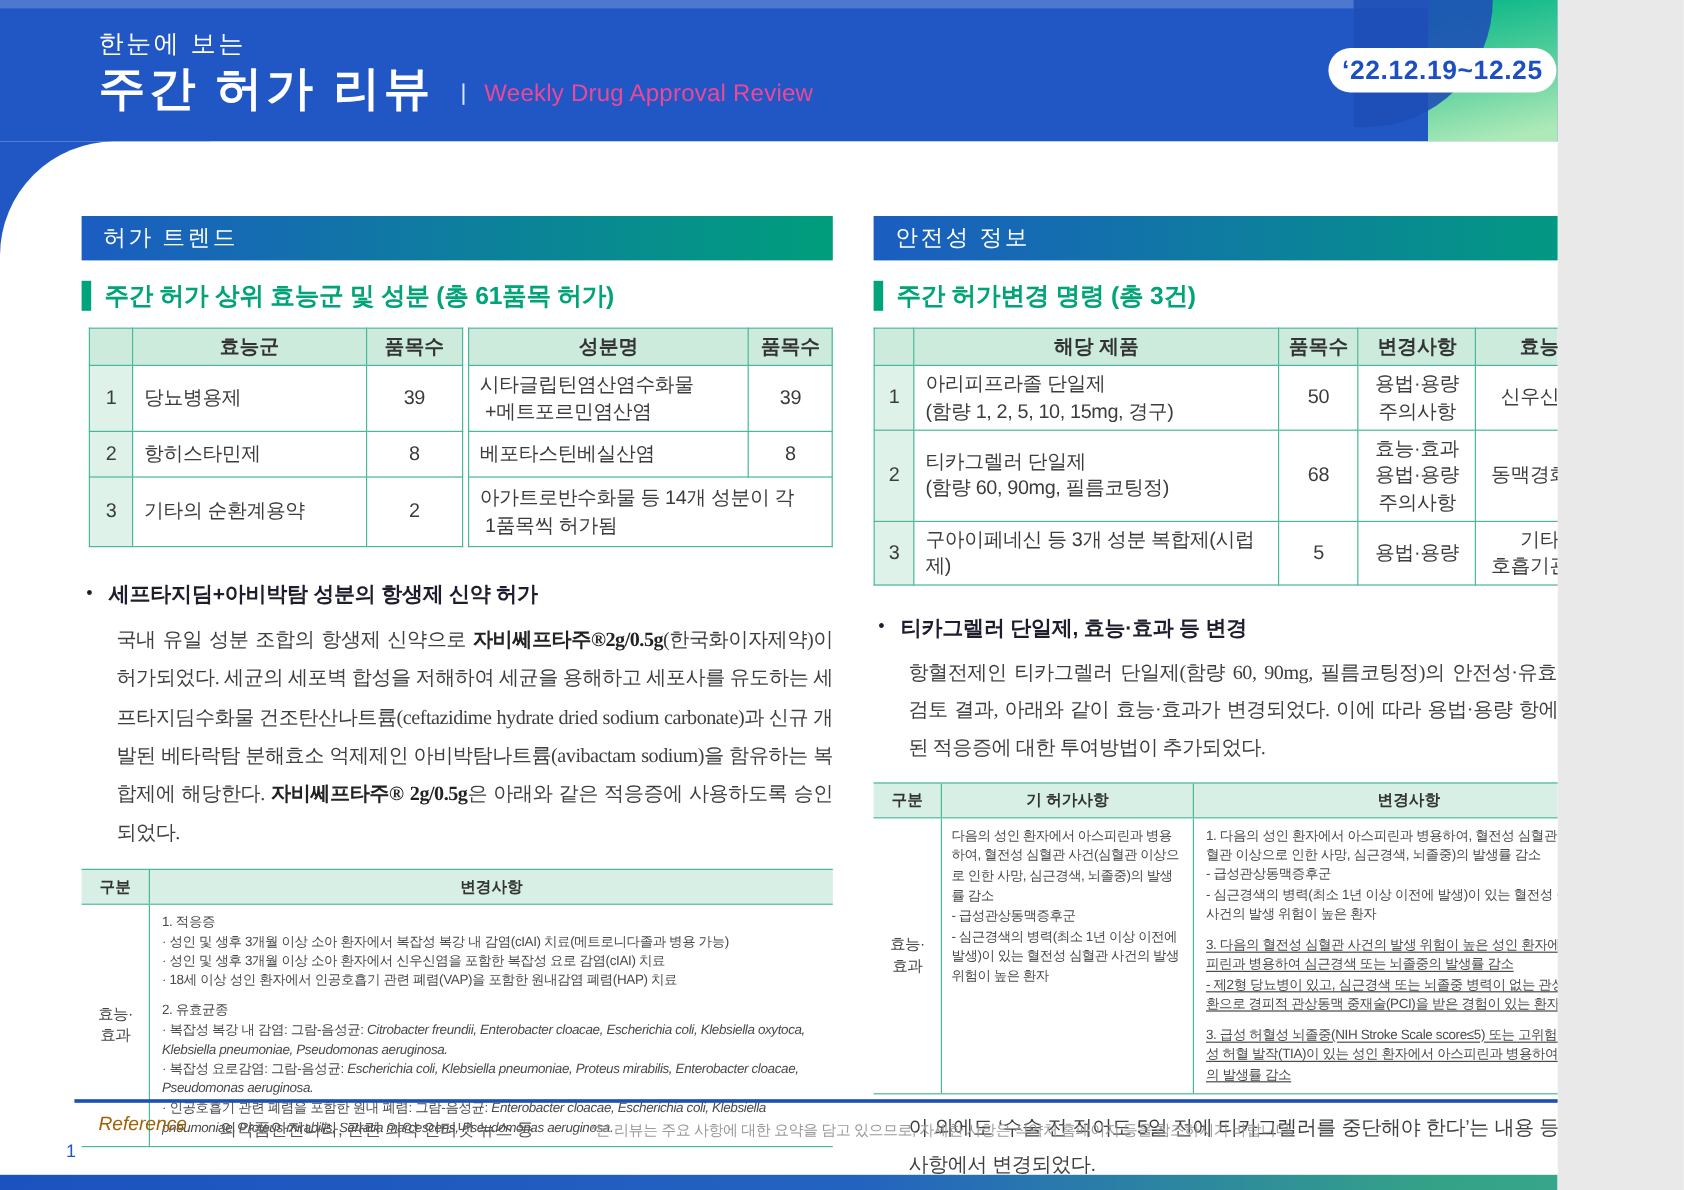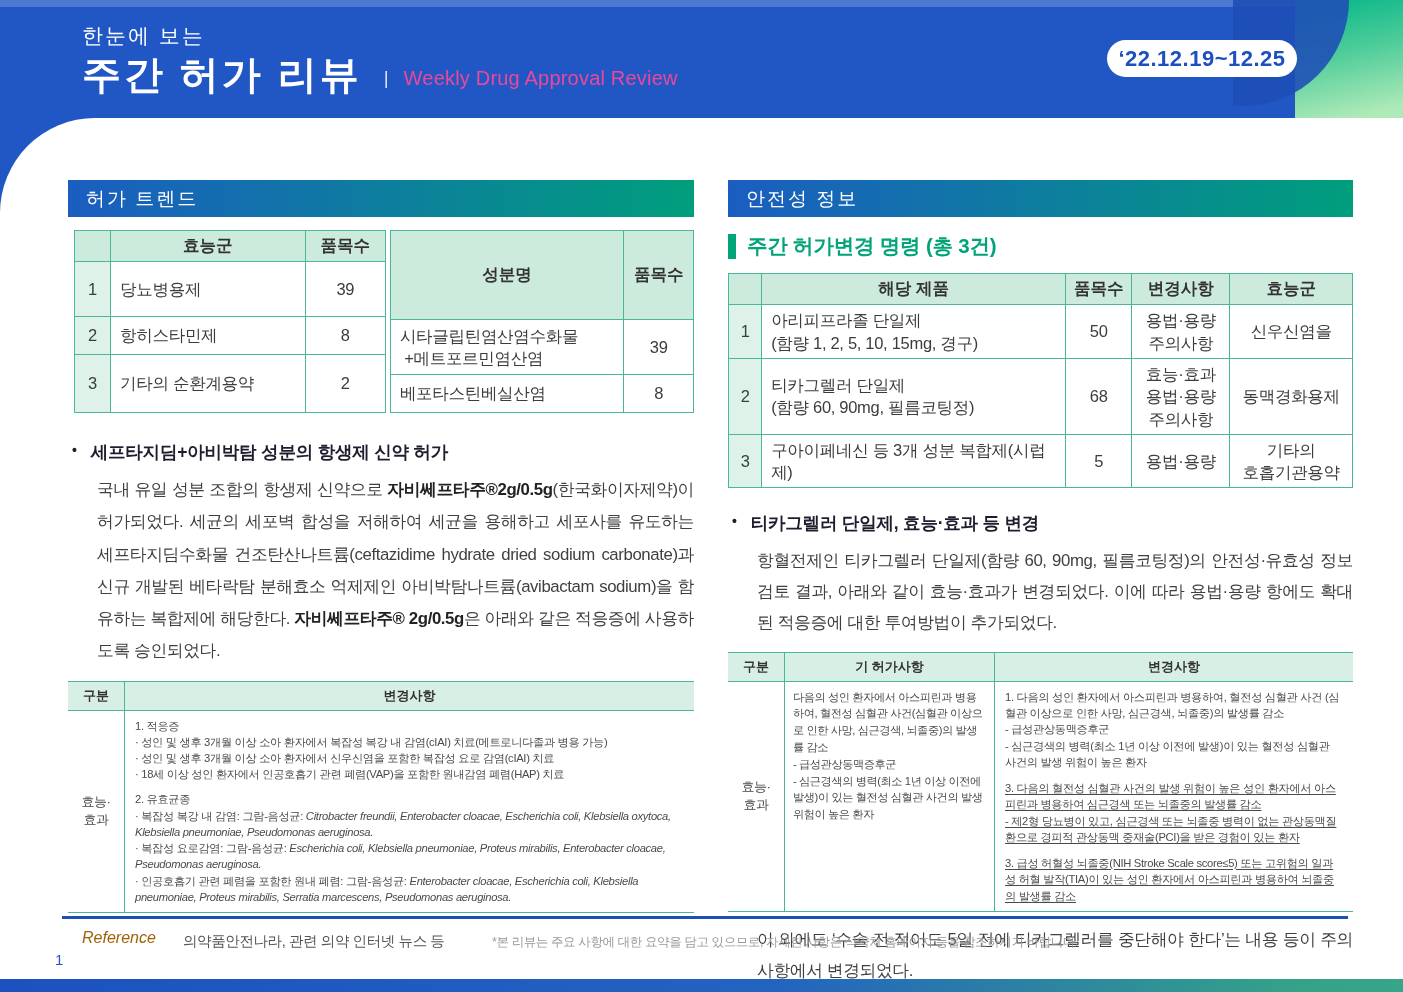--- a/index.html
+++ b/index.html
@@ -1,17 +1,17 @@
 <!DOCTYPE html>
 <html><head>
 <meta charset="utf-8">
 <style>
   html,body { margin:0; padding:0; background:#e9e9e9; }
   .page {
-    position:relative; width:1403px; height:992px; background:#fff;
+    position:relative; width:1298px; height:992px; background:#fff;
     overflow:hidden; font-family:"Liberation Sans", sans-serif;
     -webkit-font-smoothing:antialiased;
   }
   
   .header-band { position:absolute; top:0; left:0; width:100%; height:118px; background:#2157c4; }
   .top-strip  { position:absolute; top:0; left:0; right:0; height:7px; background:rgba(255,255,255,0.20); }
   .header-extend { position:absolute; top:118px; left:0; width:175px; height:105px; background:#2157c4; }
   .sheet { position:absolute; top:118px; left:0; right:0; bottom:0; background:#fff; border-top-left-radius:95px; }
   .green-corner { position:absolute; top:0; right:0; width:108px; height:118px;
     background:linear-gradient(168deg,#11b98b 8%,#4fcd9a 45%,#aeeab8 92%); }
@@ -45,21 +45,21 @@
   .grid-table td.rank { background:#def2ea; text-align:center; padding:4px 2px; }
   .center { text-align:center; }
   .preline { white-space:pre-line; }
   .h55 { height:55px; } .h38 { height:38px; } .h58 { height:58px; }
   .h54 { height:54px; } .h67 { height:67px; } .h50 { height:50px; }
   
   .bullet-head { display:flex; gap:14px; margin-top:27px; padding-left:4px;
     font-size:17.5px; font-weight:700; color:#1d1d2e; letter-spacing:-0.2px; }
   .bullet-dot { font-size:14px; padding-top:2px; }
   .news-para { margin:10px 0 0 29px; font-size:16.8px; line-height:1.92; color:#3f3f3f;
-    text-align:justify; letter-spacing:-0.4px; }
+    text-align:justify; letter-spacing:-0.4px;font-family:Liberation Serif, serif; }
   .bold { font-weight:700; color:#222; }
   .closing-para { margin:12px 0 0 29px; font-size:16.8px; line-height:1.85; color:#3f3f3f;
     text-align:justify; letter-spacing:-0.4px; }
   
   .change-table { border-collapse:collapse; margin-top:13px; width:100%; table-layout:fixed; }
   .change-table th { background:#d8efe5; border-top:1.5px solid #4ab79a; border-bottom:1.5px solid #4ab79a;
     font-size:13px; font-weight:700; color:#333; padding:5px 2px; }
   .change-table td { border-bottom:1.5px solid #4ab79a; vertical-align:middle; }
   .change-table th + th, .change-table td + td { border-left:1.5px solid #4ab79a; }
   .cat-label { width:52px; text-align:center; font-size:13px; color:#444; letter-spacing:-0.5px; }
@@ -100,20 +100,24 @@
       <span class="main-title">주간 허가 리뷰</span>
       <span class="title-divider">|</span>
       <span class="subtitle">Weekly Drug Approval Review</span>
     </div>
   </div>
   <div class="date-badge">‘22.12.19~12.25</div>
 
   <section class="col col-left">
     <div class="section-bar">허가 트렌드</div>
 
+    <div class="col-heading">
+      <span class="heading-bar"></span>
+      <span class="heading-text">주간 허가 상위 효능군 및 성분 (총 61품목 허가)</span>
+    </div>
 
     <div class="t1-wrap">
       <table class="grid-table">
         <tbody>
             <tr>
           <th style="width:28px"></th>
           <th style="width:192px">효능군</th>
           <th style="width:73px">품목수</th>
         </tr>
         <tr class="h55">
@@ -140,20 +144,24 @@
           <th style="width:62px">품목수</th>
         </tr>
         <tr class="h55">
           <td class="preline">시타글립틴염산염수화물
 &nbsp;+메트포르민염산염</td>
           <td class="center">39</td>
         </tr>
         <tr class="h38">
           <td>베포타스틴베실산염</td>
           <td class="center">8</td>
+        </tr>
+        <tr class="h58">
+          <td colspan="2" class="preline">아가트로반수화물 등 14개 성분이 각
+&nbsp;1품목씩 허가됨</td>
         </tr>
       </tbody>
         </table>
     </div>
 
     <div class="bullet-head">
       <span class="bullet-dot">•</span>
       <span>세프타지딤+아비박탐 성분의 항생제 신약 허가</span>
     </div>
 

